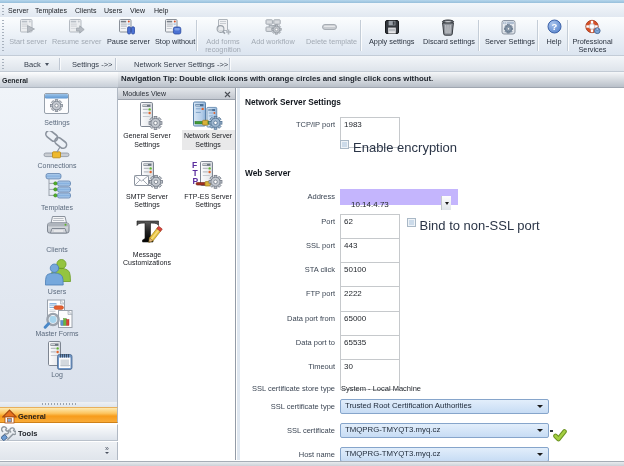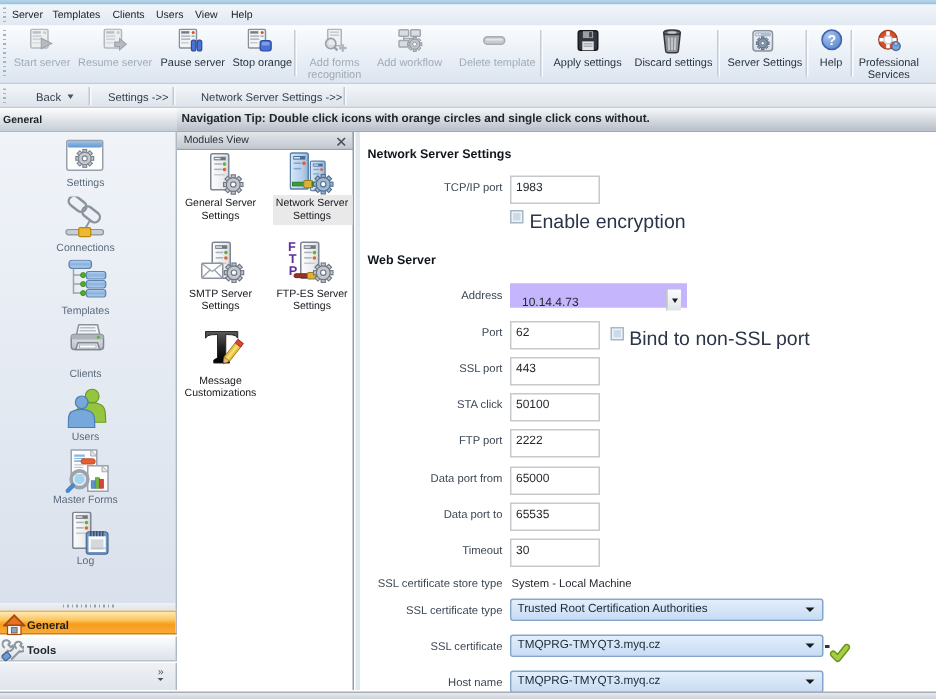--- a/index.html
+++ b/index.html
@@ -5,21 +5,21 @@
 body{position:relative;font-family:"Liberation Sans",sans-serif;overflow:hidden;background:#fff;color:#1e2633}
 .abs{position:absolute}
 .tlbl{position:absolute;top:38px;text-align:center;font-size:7.3px;line-height:8.2px;color:#2a323f;white-space:nowrap}
 .tlbl.dis{color:#a2aab4}
 .ticon{position:absolute;top:19px}
 .sep{position:absolute;top:20px;height:31px;width:1px;background:#c4cdd7;box-shadow:1px 0 0 #fbfcfd}
 .bsep{position:absolute;top:58px;height:12px;width:1px;background:#bfc7d2;box-shadow:1px 0 0 #f8fafc}
 .mi{position:absolute;top:4px;font-size:7px;color:#20242a}
 .bc{position:absolute;top:60px;font-size:7.5px;color:#333c49}
 .flabel{position:absolute;left:195px;width:140px;text-align:right;font-size:7.5px;color:#3c4654}
-.finput{position:absolute;left:340px;width:60px;height:19px;border:1px solid #c6c9cc;background:#fff;font-size:8px;color:#24282e;padding:3px 0 0 3px;line-height:8px}
+.finput{position:absolute;left:340px;width:60px;height:31px;border:1px solid #c6c9cc;background:#fff;font-size:8px;color:#24282e;padding:3px 0 0 3px;line-height:8px}
 .bcombo{position:absolute;left:340px;width:209px;height:15px;border:1px solid #86a5cb;border-radius:2px;background:linear-gradient(#e2eefb,#c7dcf4);font-size:7.8px;color:#1c2736;padding:2px 0 0 4px;line-height:8px}
 .bcombo .arr{position:absolute;right:5px;top:5px;width:0;height:0;border-left:3px solid transparent;border-right:3px solid transparent;border-top:3.5px solid #1a1a1a}
 .cbx{position:absolute;width:9px;height:9px;border:1px solid #a9b8c6;background:#eef3f8}
 .cbx i{position:absolute;left:1px;top:1px;width:5px;height:5px;background:#ccdbea;display:block}
 .cbt{position:absolute;font-size:13px;color:#2b3547}
 .slbl{position:absolute;left:0;width:114px;text-align:center;color:#5b6a7d;font-size:7px}
 .modlbl{position:absolute;width:60px;text-align:center;font-size:7px;line-height:8.6px;color:#16181e}
 .sicon{position:absolute}
 </style></head>
 <body>
@@ -41,21 +41,21 @@
 </div>
 <div class="sep" style="left:196px"></div>
 <div class="sep" style="left:360px"></div>
 <div class="sep" style="left:478px"></div>
 <div class="sep" style="left:537px"></div>
 <div class="sep" style="left:567px"></div>
 
 <div class="tlbl dis" style="left:8px;width:40px">Start server</div>
 <div class="tlbl dis" style="left:52px;width:49px">Resume server</div>
 <div class="tlbl" style="left:107px;width:41px">Pause server</div>
-<div class="tlbl" style="left:155px;width:36px">Stop orange</div>
+<div class="tlbl" style="left:155px;width:36px">Stop without</div>
 <div class="tlbl dis" style="left:204px;width:38px">Add forms<br>recognition</div>
 <div class="tlbl dis" style="left:251px;width:44px">Add workflow</div>
 <div class="tlbl dis" style="left:306px;width:47px">Delete template</div>
 <div class="tlbl" style="left:369px;width:45px">Apply settings</div>
 <div class="tlbl" style="left:423px;width:50px">Discard settings</div>
 <div class="tlbl" style="left:485px;width:47px">Server Settings</div>
 <div class="tlbl" style="left:546px;width:16px">Help</div>
 <div class="tlbl" style="left:572px;width:41px">Professional<br>Services</div>
 
 <svg class="abs" width="0" height="0">
@@ -376,21 +376,21 @@
 <div class="abs" style="left:240px;top:88px;width:384px;height:372px;background:#fff"></div>
 <b class="abs" style="left:245px;top:97px;font-size:8.3px;color:#10151c">Network Server Settings</b>
 <div class="flabel" style="top:120px">TCP/IP port</div>
 <div class="finput" style="top:117px">1983</div>
 <div class="cbx" style="left:340px;top:139.5px">
     <i></i>
   </div>
 <div class="cbt" style="left:353px;top:140px">Enable encryption</div>
 <b class="abs" style="left:245px;top:168px;font-size:8.3px;color:#10151c">Web Server</b>
 <div class="flabel" style="top:192px">Address</div>
-<div class="abs" style="left:340px;top:189px;width:118px;height:16px;border:4px solid #c4b5fd;background:#c4b5fd">
+<div class="abs" style="left:340px;top:189px;width:118px;height:16px;border:7px solid #c4b5fd;background:#c4b5fd">
   <span style="position:absolute;left:4px;top:3.5px;font-size:8px;color:#24282e">10.14.4.73</span>
   <span style="position:absolute;right:0;top:0;width:10px;height:14px;background:linear-gradient(#fdfdfe,#e0e4e9);border-left:1px solid #c2c6cb"></span>
   <span style="position:absolute;right:2px;top:5.5px;width:0;height:0;border-left:2.8px solid transparent;border-right:2.8px solid transparent;border-top:3.2px solid #1a1a1a"></span>
 </div>
 <div class="flabel" style="top:216.5px">Port</div>
 <div class="finput" style="top:213.5px">62</div>
 <div class="cbx" style="left:406.5px;top:217.5px">
     <i></i>
   </div>
 <div class="cbt" style="left:419.5px;top:218px">Bind to non-SSL port</div>

